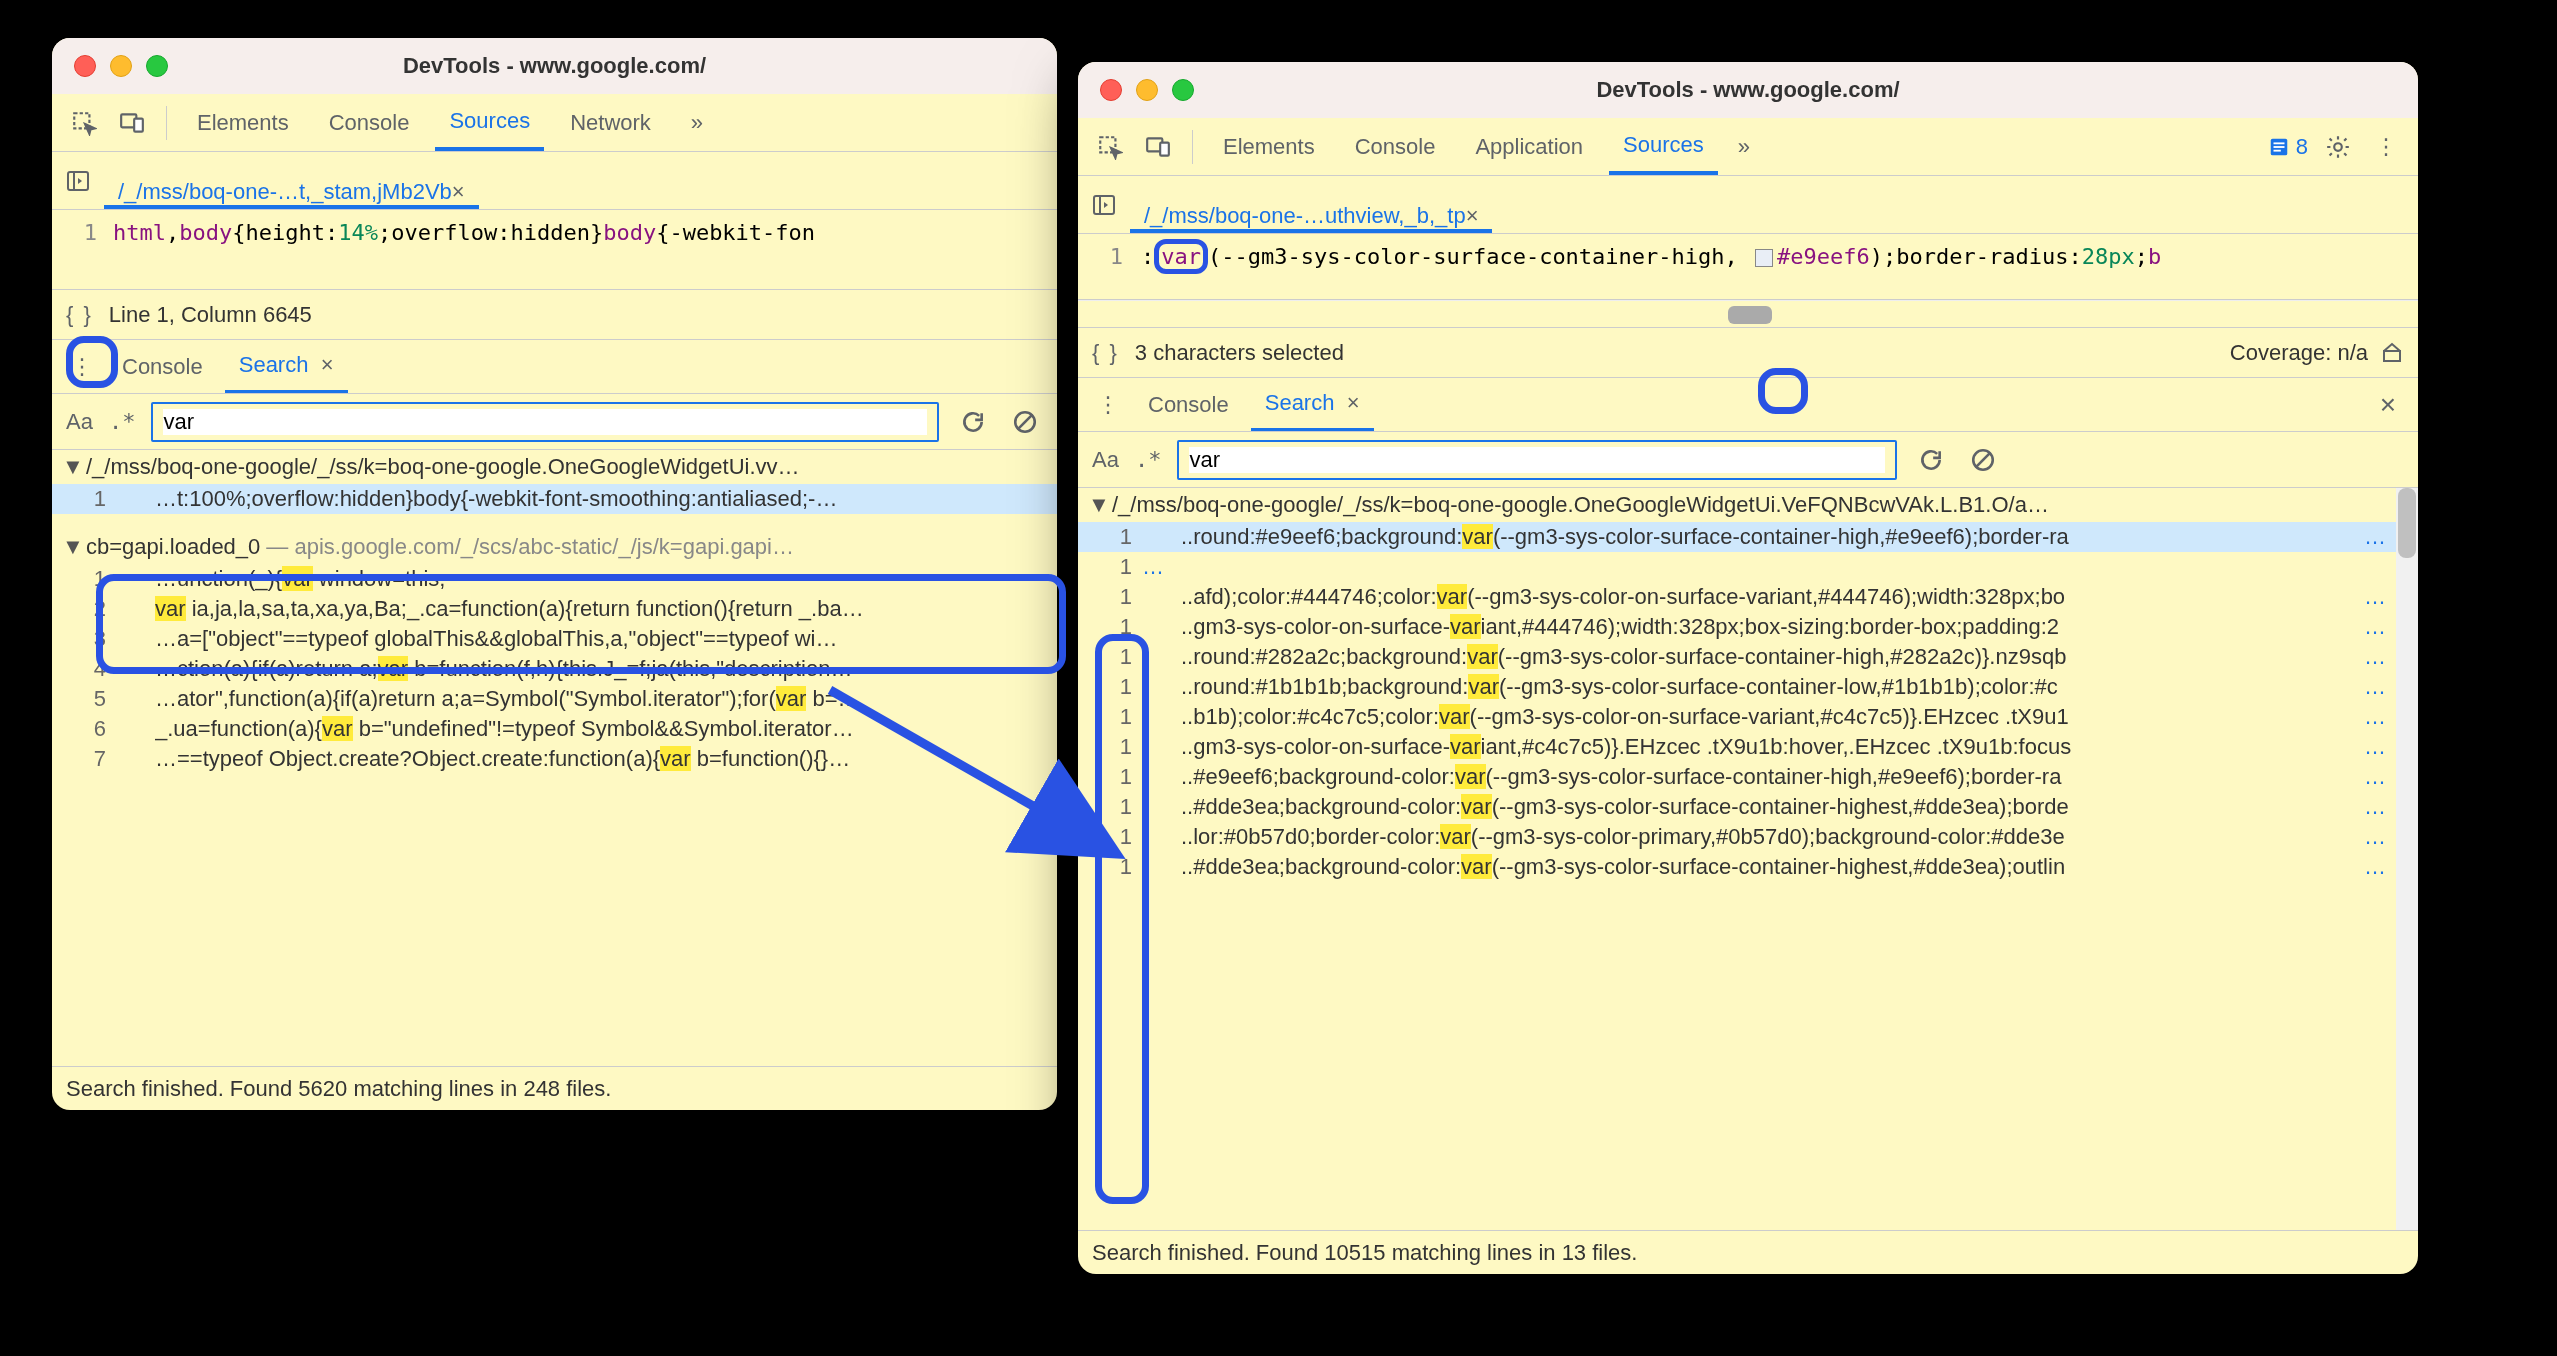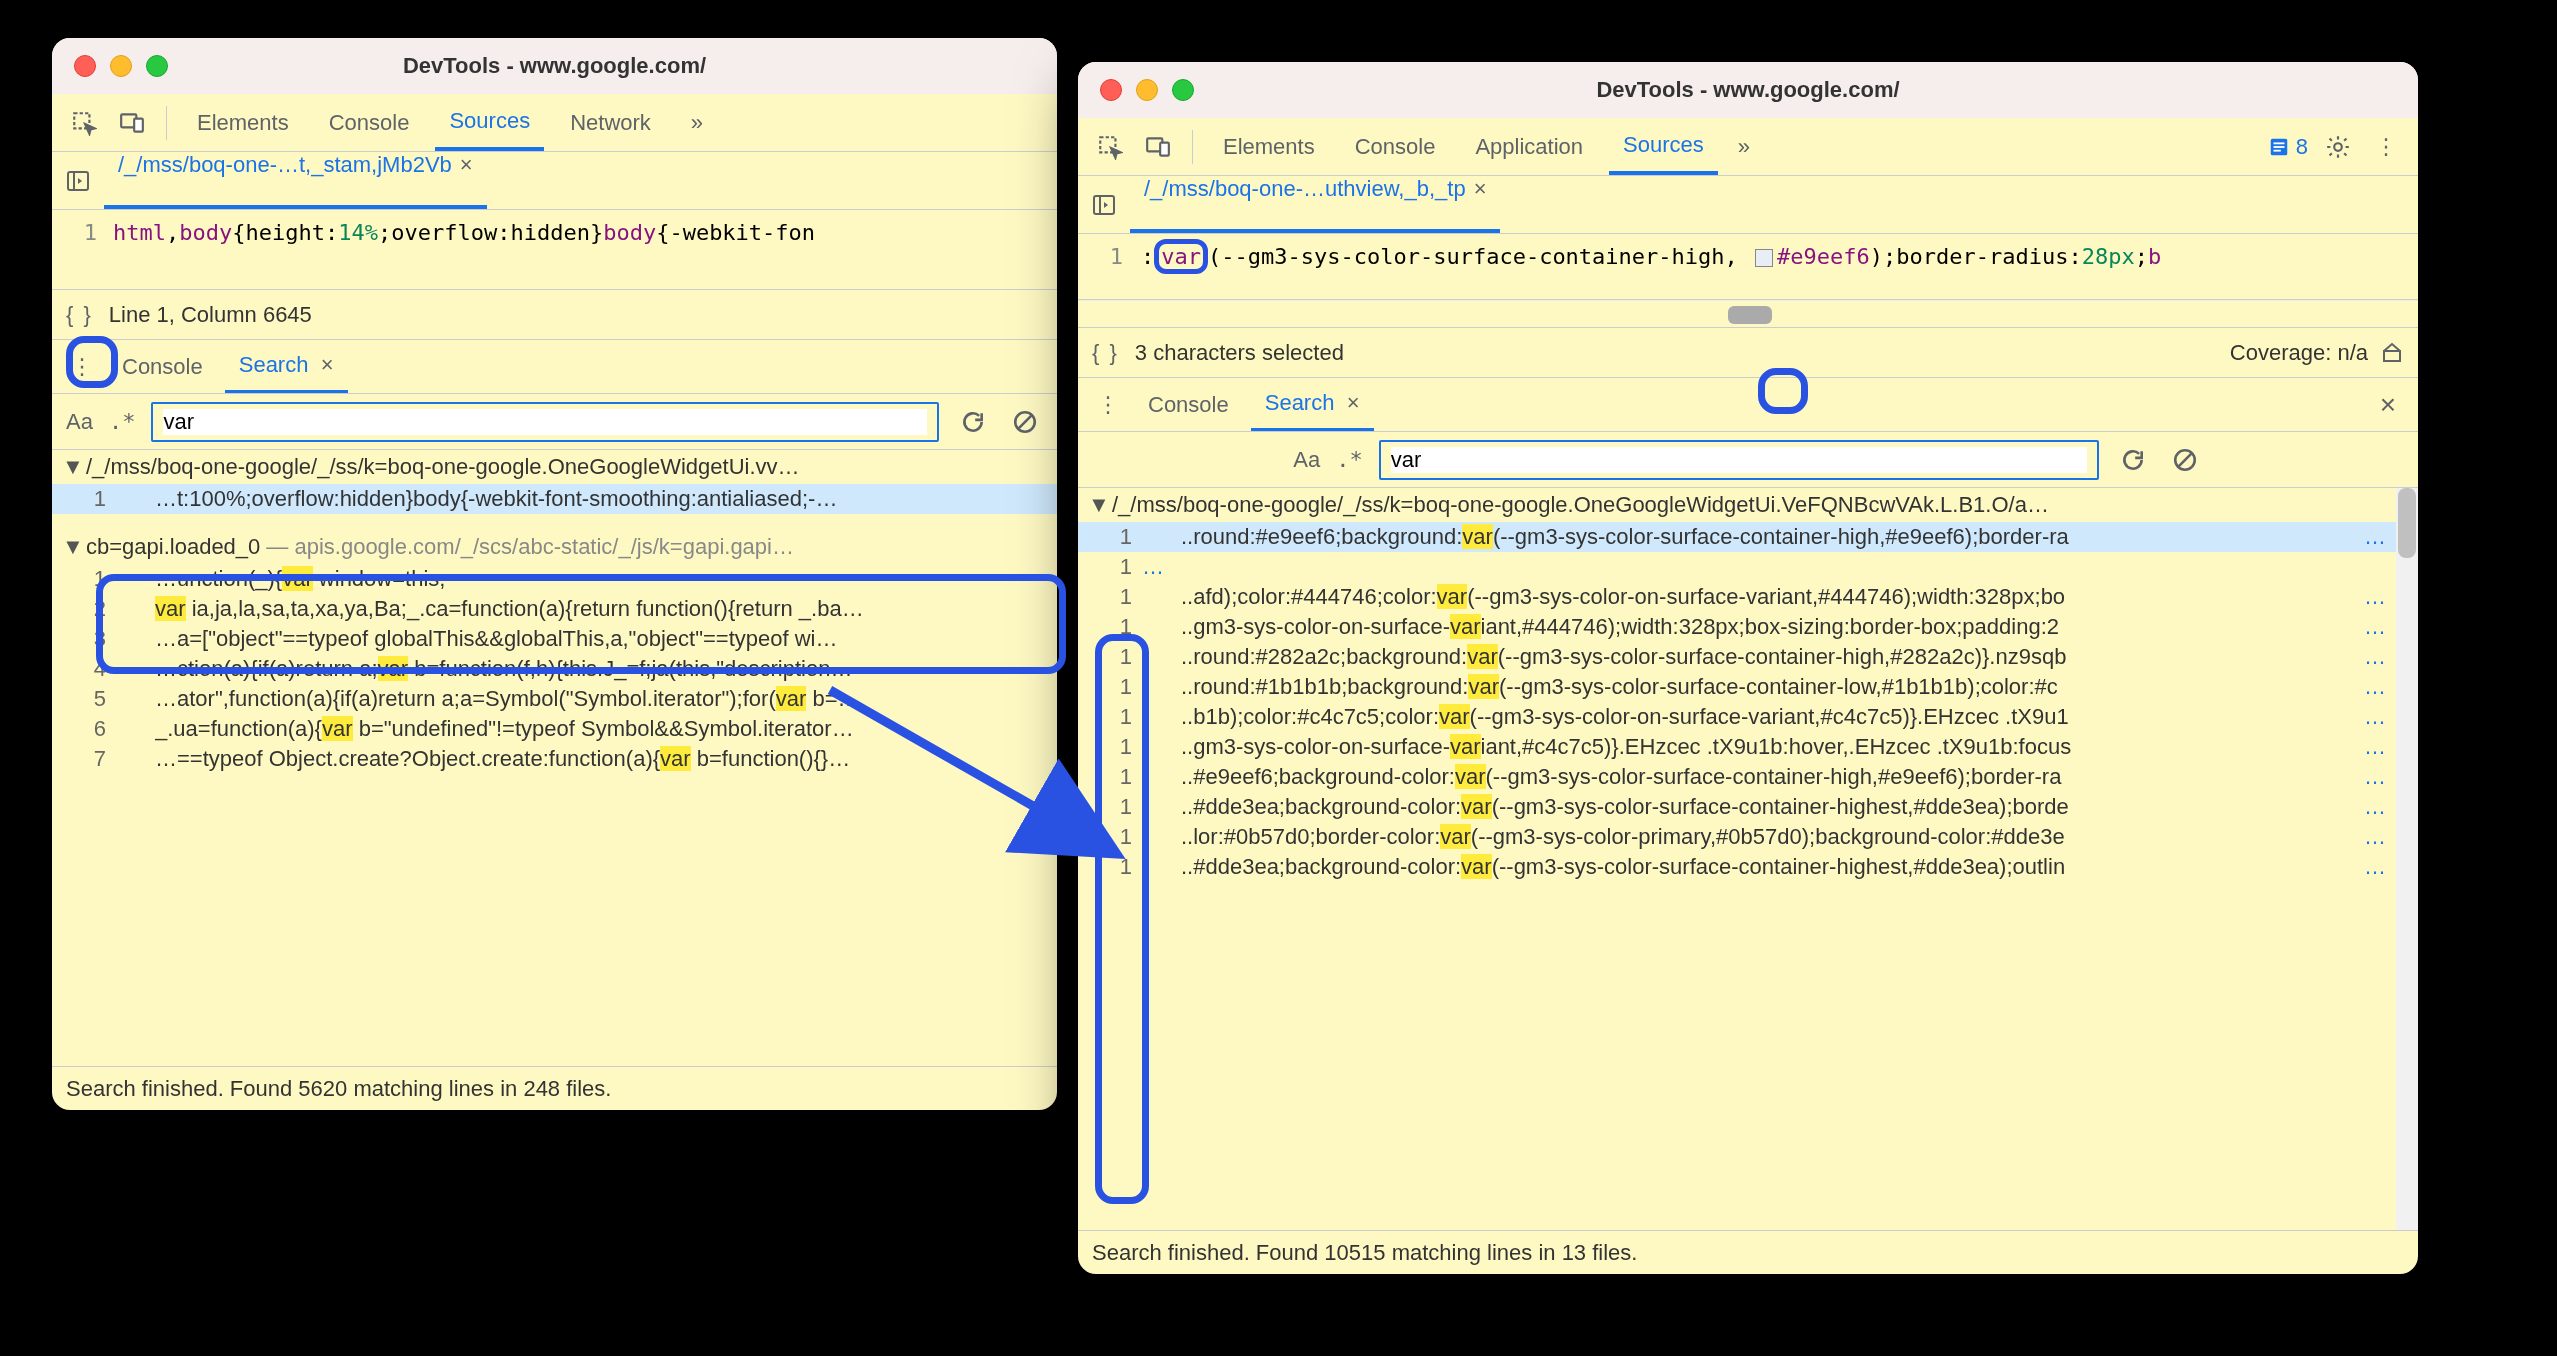--- a/index.html
+++ b/index.html
@@ -64,21 +64,21 @@
   .icon-btn {
     width:36px;height:36px;display:flex;align-items:center;justify-content:center;
     color:#5f6368; cursor:pointer;
   }
   .file-tabbar {
     height: 58px;
     border-bottom:1px solid #ccc;
     display:flex; align-items:center; padding:0 8px; gap:8px;
   }
   .file-tab {
-    display:flex; align-items:flex-start; gap:8px;
+    display:flex; align-items:flex-end; 
     padding:0 14px; height:100%;
     color:#1a73e8; border-bottom:4px solid #1a73e8; font-weight:500;
   }
   .file-tab .close { color:#5f6368; }
   .code-area {
     display:flex; flex:0 0 auto;
     font-family: Menlo, Consolas, monospace;
     font-size:22px;
     border-bottom:1px solid #ccc;
   }
@@ -97,21 +97,21 @@
   .statusline.right { justify-content:space-between;}
   .drawer-tabs {
     height:54px; border-bottom:1px solid #ccc;
     display:flex; align-items:center; padding:0 12px; gap:8px; color:#5f6368;
   }
   .drawer-tabs .dtab { padding:0 14px; height:100%; display:flex; align-items:center;}
   .drawer-tabs .dtab.active{ color:#1a73e8; border-bottom:3px solid #1a73e8;}
   .drawer-tabs .spacer{flex:1;}
   .searchbar {
     height:56px; border-bottom:1px solid #ccc;
-    display:flex; align-items:center; padding:0 14px; gap:16px;justify-content:center;
+    display:flex; align-items:center; padding:0 14px; gap:16px;
   }
   .sb-input {
     flex:1; border:2px solid #1a73e8; height:40px; border-radius:2px;
     display:flex; align-items:center; padding:0 10px; color:#000;
     font-family:inherit; font-size:22px;
   }
   .sb-input input{border:none;outline:none;width:100%;font-size:22px;}
   .Aa{font-family:inherit;color:#5f6368;font-size:22px;}
   .regex{font-family:Menlo,monospace;color:#5f6368;}
   .results {

